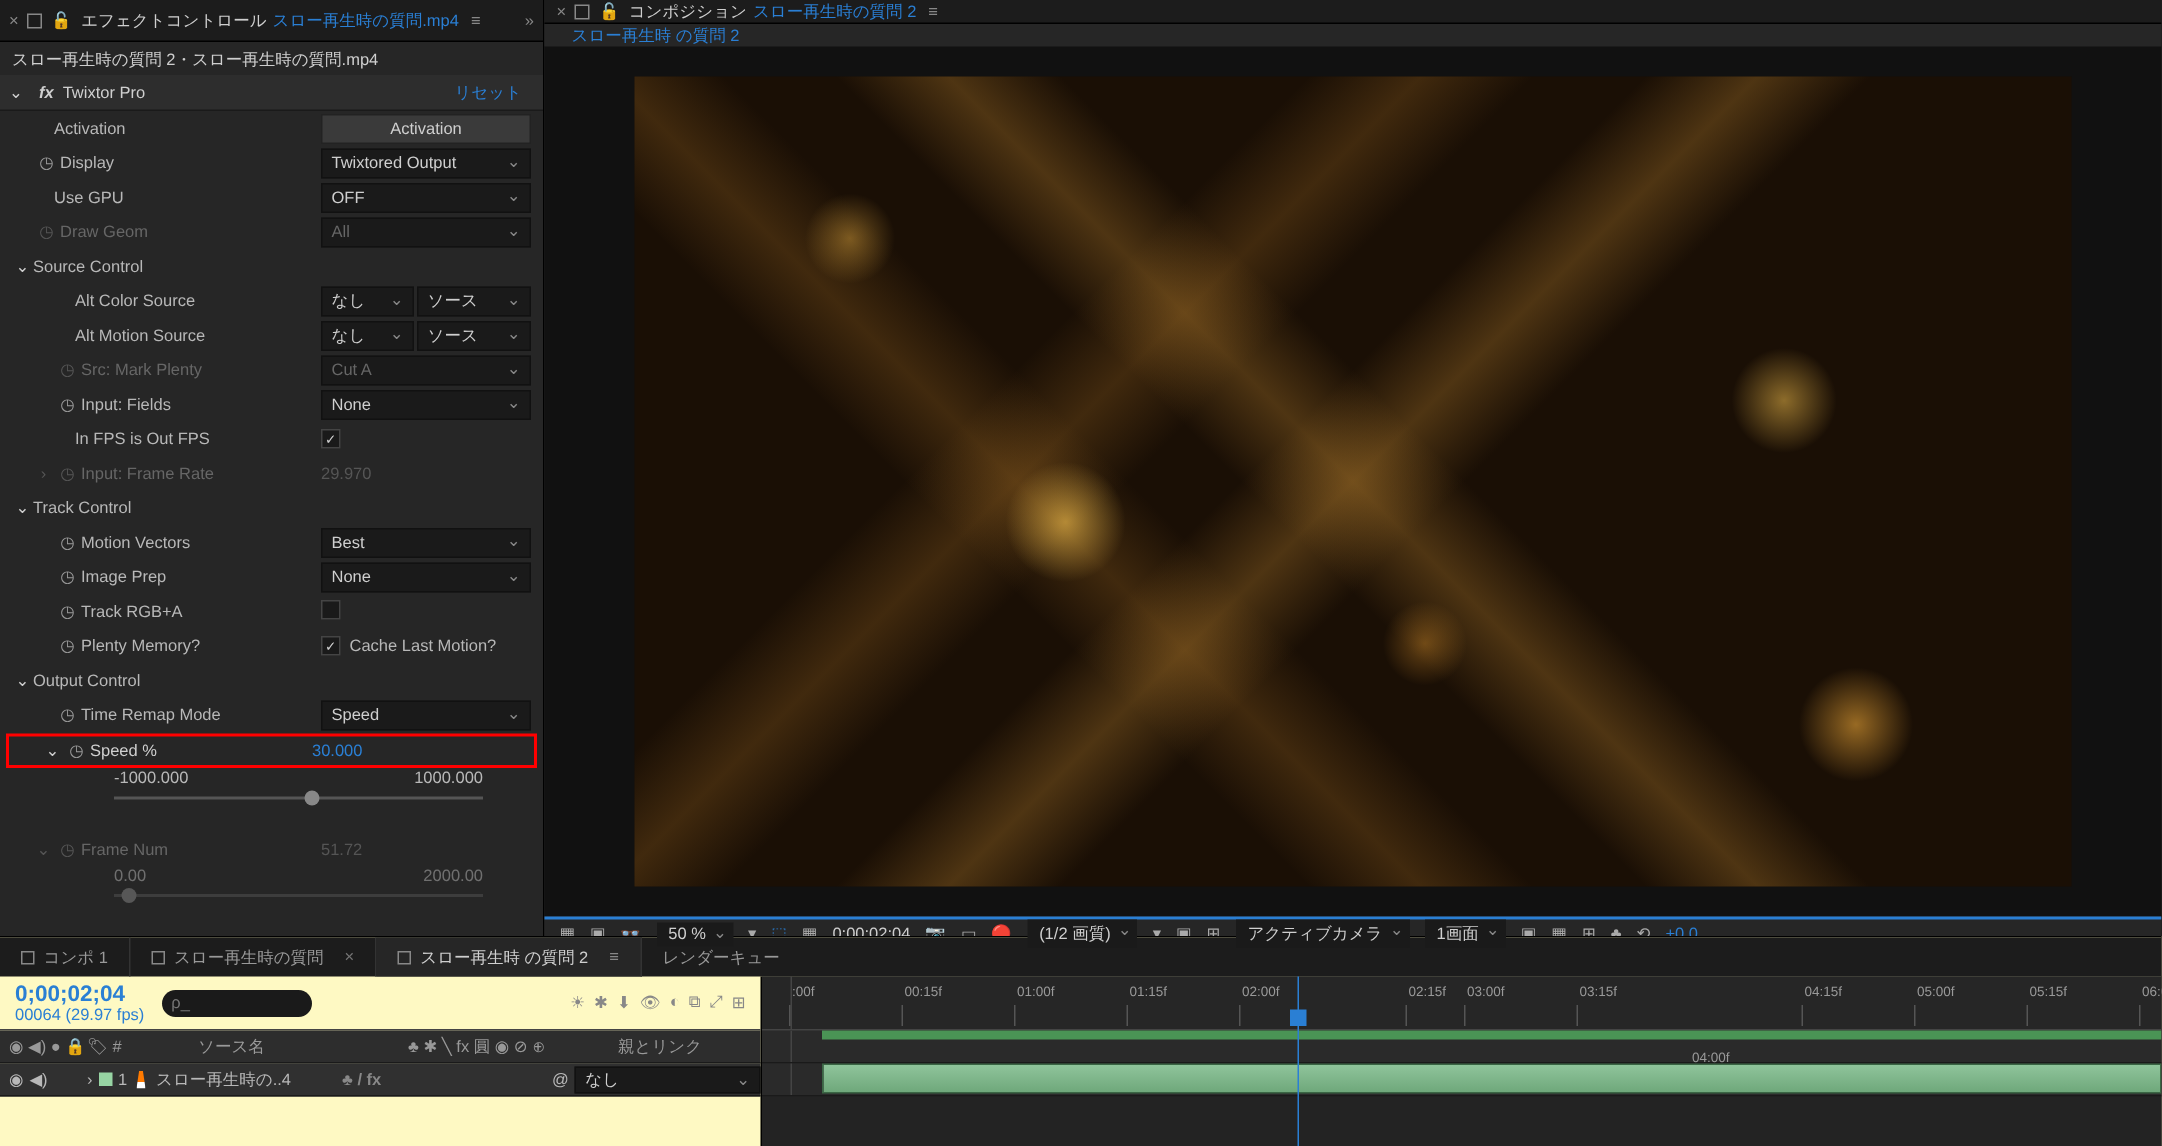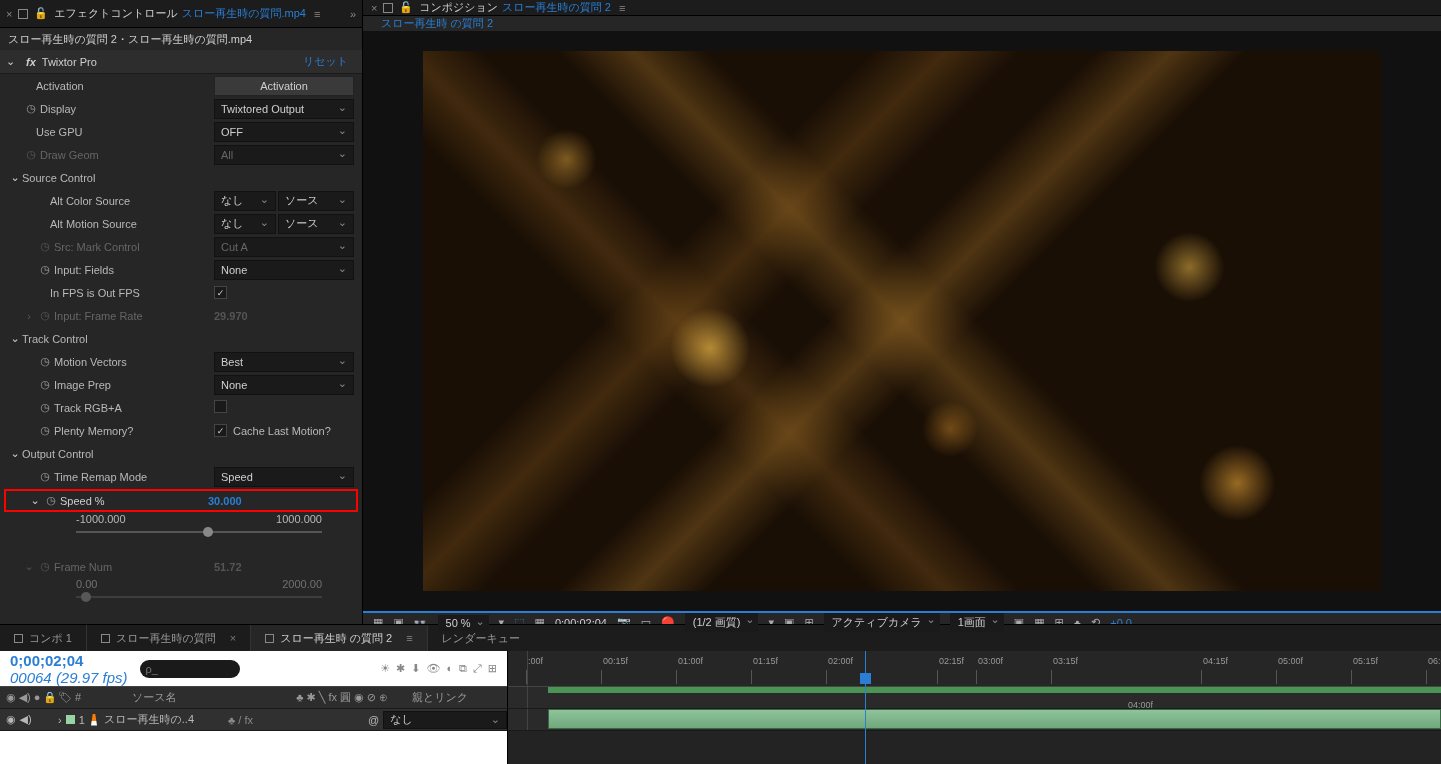--- a/index.html
+++ b/index.html
@@ -30,63 +30,63 @@
 .prop-row .label { flex: 1; color: #b8b8b8; }
 .prop-row .label.dim { color: #666; }
 .prop-row .control { width: 140px; margin-right: 8px; flex-shrink: 0; }
 .prop-row.highlight { border: 2px solid #ff0000; margin: 1px 4px; }
 .prop-row.highlight .label { color: #cfcfcf; }
 .dropdown { background: #1a1a1a; border: 1px solid #111; color: #cfcfcf; height: 20px; display: flex; align-items: center; padding: 0 6px; cursor: pointer; position: relative; }
 .dropdown::after { content: '⌄'; position: absolute; right: 6px; color: #888; top: 1px; }
 .dropdown.dim { color: #666; text-align: right; }
 .button-box { background: #3a3a3a; border: 1px solid #222; color: #cfcfcf; height: 20px; display: flex; align-items: center; justify-content: center; cursor: pointer; }
 .checkbox { width: 13px; height: 13px; background: #1a1a1a; border: 1px solid #444; display: inline-flex; align-items: center; justify-content: center; cursor: pointer; color: #cfcfcf; font-size: 9px; }
-.value-text { color: #2a7fd4; cursor: ew-resize; font-weight: bold; }
+.value-text { color: #2a7fd4; cursor: ew-resize; }
 .value-text.dim { color: #555; }
 .double-dd { display: flex; gap: 2px; }
 .double-dd .dropdown { flex: 1; }
 .double-dd .dropdown:first-child { width: 62px; flex: none; }
 .slider-row { padding: 0 40px 16px 76px; }
 .slider-minmax { display: flex; justify-content: space-between; color: #b8b8b8; font-size: 10px; }
 .slider-track { height: 2px; background: #555; position: relative; margin-top: 6px; }
 .slider-thumb { width: 10px; height: 10px; background: #888; border-radius: 50%; position: absolute; top: -4px; }
 .viewer-header { height: 28px; background: #1c1c1c; display: flex; align-items: center; padding: 0 8px; }
 .viewer-breadcrumb { height: 22px; background: #262626; display: flex; align-items: center; padding: 0 18px; }
 .viewer-breadcrumb .bc { color: #2a7fd4; cursor: pointer; }
 .viewer-area { flex: 1; background: #111; display: flex; align-items: center; justify-content: center; padding: 20px; }
 .viewer-canvas { background: radial-gradient(circle at 30% 55%, rgba(255,200,80,0.6) 0px, transparent 40px), radial-gradient(circle at 80% 40%, rgba(255,200,80,0.5) 0px, transparent 35px), radial-gradient(circle at 85% 80%, rgba(255,180,60,0.55) 0px, transparent 38px), radial-gradient(circle at 15% 20%, rgba(255,190,70,0.4) 0px, transparent 30px), radial-gradient(circle at 55% 70%, rgba(255,170,50,0.35) 0px, transparent 28px), linear-gradient(45deg, transparent 45%, rgba(200,140,50,0.3) 50%, transparent 55%), linear-gradient(-45deg, transparent 45%, rgba(200,140,50,0.3) 50%, transparent 55%), linear-gradient(45deg, transparent 30%, rgba(180,120,40,0.25) 35%, transparent 40%), linear-gradient(-45deg, transparent 60%, rgba(180,120,40,0.25) 65%, transparent 70%), #1a0f05; width: 958px; height: 540px; }
 .viewer-toolbar { height: 28px; background: #262626; border-top: 2px solid #2a7fd4; display: flex; align-items: center; padding: 0 10px; gap: 10px; color: #cfcfcf; }
 .viewer-toolbar .tb-item { cursor: pointer; color: #aaa; }
 .viewer-toolbar .tb-dd { background: #1a1a1a; padding: 2px 18px 2px 8px; position: relative; cursor: pointer; }
 .viewer-toolbar .tb-dd::after { content: '⌄'; position: absolute; right: 4px; top: 0; color: #888; }
 .viewer-toolbar .exposure { color: #2a7fd4; }
-.bottom-panel { height: 140px; background: #ffffff; border-top: 1px solid #000; display: flex; flex-direction: column; }
+.bottom-panel { height: 140px; background: #fef9c3; border-top: 1px solid #000; display: flex; flex-direction: column; }
 .timeline-tabs { height: 26px; background: #1c1c1c; display: flex; align-items: center; }
 .tl-tab { padding: 0 14px; height: 100%; display: flex; align-items: center; gap: 6px; color: #999; cursor: pointer; border-right: 1px solid #333; }
 .tl-tab.active { background: #262626; color: #cfcfcf; }
 .tl-tab .sq { width: 9px; height: 9px; border: 1px solid #888; }
 .timeline-body { flex: 1; display: flex; }
 .tl-left { width: 508px; border-right: 1px solid #000; }
 .tl-header-row { height: 36px; display: flex; align-items: center; padding: 0 10px; border-bottom: 1px solid #444; }
 .tl-time { color: #2a7fd4; font-size: 15px; font-weight: bold; }
-.tl-frame { color: #2a7fd4; font-size: 15px; font-style: italic; }
+.tl-frame { color: #2a7fd4; font-size: 11px; }
 .tl-search { background: #1a1a1a; border: none; color: #cfcfcf; padding: 3px 6px; margin-left: 12px; width: 100px; border-radius: 10px; }
 .tl-icons-right { margin-left: auto; display: flex; gap: 6px; color: #888; }
 .tl-icons-right span { cursor: pointer; }
 .tl-col-header { height: 22px; background: #2d2d2d; display: flex; align-items: center; font-size: 10px; color: #999; border-bottom: 1px solid #1a1a1a; }
 .tl-col-header .eye-col { width: 58px; padding-left: 6px; }
 .tl-col-header .num-col { width: 30px; }
 .tl-col-header .name-col { width: 140px; margin-left: 44px; }
-.tl-col-header .switches-col { width: 140px; text-align: center; }
+.tl-col-header .switches-col { width: 140px; }
 .tl-col-header .parent-col { flex: 1; }
 .tl-layer-row { height: 22px; display: flex; align-items: center; font-size: 10px; background: #303030; border-bottom: 1px solid #1a1a1a; }
 .tl-layer-row .eye-col { width: 58px; padding-left: 6px; display: flex; gap: 4px; }
 .tl-layer-row .num-col { width: 30px; display: flex; align-items: center; gap: 4px; }
 .tl-layer-row .name-col { width: 140px; display: flex; align-items: center; gap: 4px; }
-.tl-layer-row .switches-col { width: 140px; display: flex; gap: 2px; color: #888; }
+.tl-layer-row .switches-col { width: 140px; display: flex; gap: 2px; color: #888; font-weight: bold; }
 .tl-layer-row .parent-col { flex: 1; display: flex; align-items: center; gap: 4px; }
 .vlc-icon { width: 12px; height: 12px; background: linear-gradient(#ff7a00 60%, #fff 60%); clip-path: polygon(40% 0, 60% 0, 75% 100%, 25% 100%); }
 .tl-right { flex: 1; position: relative; background: #232323; }
 .tl-ruler { height: 36px; background: #262626; border-bottom: 1px solid #444; position: relative; display: flex; }
 .tl-ruler .zoom-col { width: 20px; border-right: 1px solid #444; }
 .tl-ruler .ticks { flex: 1; position: relative; }
 .tick { position: absolute; top: 5px; color: #999; font-size: 9px; }
 .tick::before { content: ''; position: absolute; left: -2px; top: 14px; width: 1px; height: 14px; background: #555; }
 .tl-track-area { height: 22px; background: #2a2a2a; display: flex; border-bottom: 1px solid #1a1a1a; }
 .tl-track-area .zoom-col { width: 20px; border-right: 1px solid #444; }
@@ -182,21 +182,21 @@
           <div class="control double-dd">
             <div class="dropdown">なし</div>
             <div class="dropdown">ソース</div>
           </div>
         </div>
 
         <div class="prop-row">
           <span class="indent"></span>
             <span class="indent"></span>
           <span class="stopwatch" style="color:#555">◷</span>
-          <span class="label dim">Src: Mark Control</span>
+          <span class="label dim">Src: Mark Plenty</span>
           <div class="control">
               <div class="dropdown dim">Cut A</div>
             </div>
         </div>
 
         <div class="prop-row">
           <span class="indent"></span>
             <span class="indent"></span>
           <span class="stopwatch">◷</span>
           <span class="label">Input: Fields</span>

